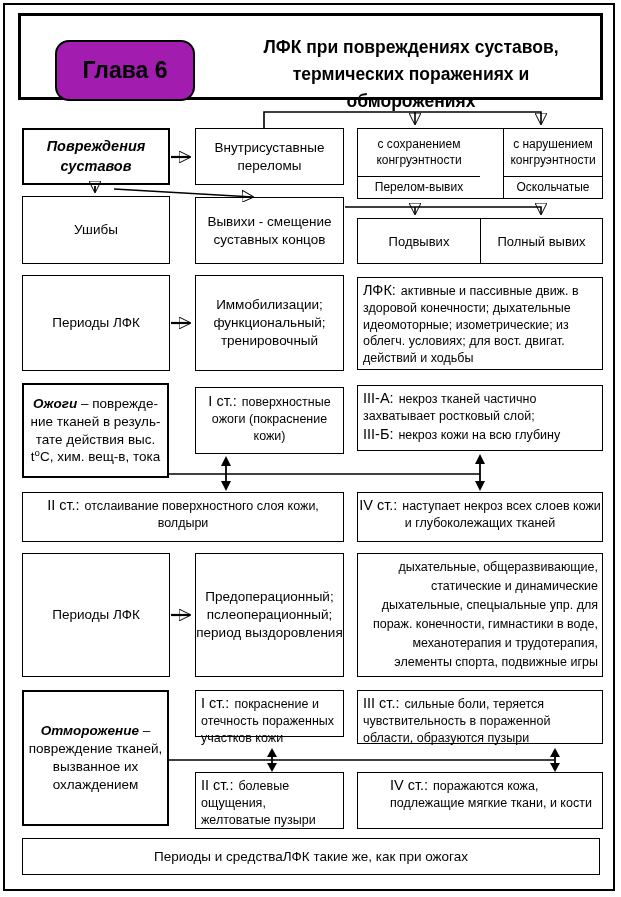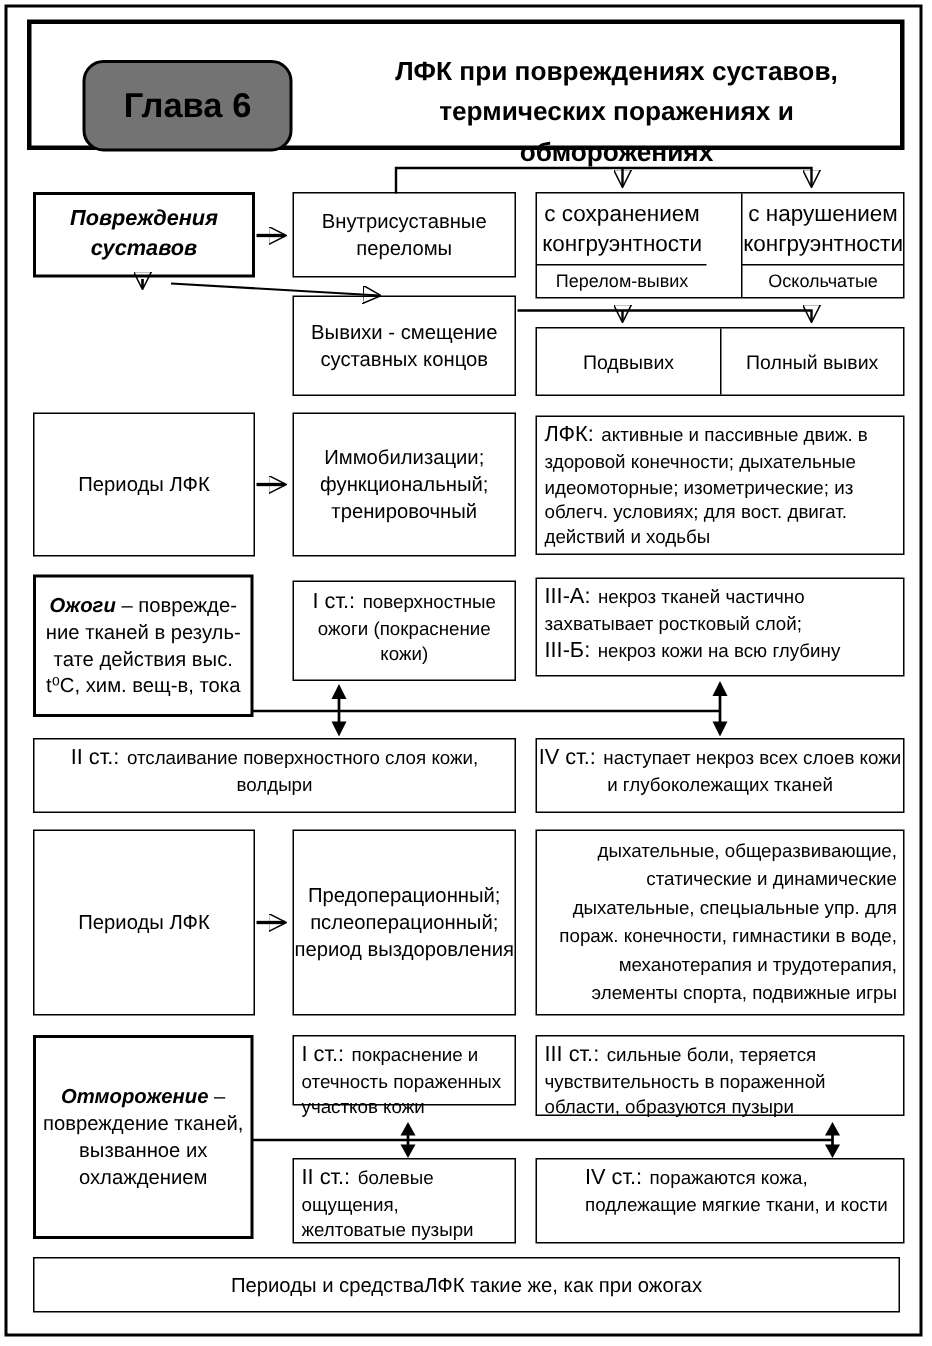--- a/index.html
+++ b/index.html
@@ -8,31 +8,31 @@
   #frame{position:absolute;left:3px;top:3px;width:612px;height:888px;border:2px solid #000;box-sizing:border-box;}
   .box{position:absolute;box-sizing:border-box;border:1.5px solid #000;background:#fff;
        display:flex;flex-direction:column;align-items:center;justify-content:center;
        text-align:center;font-size:13.5px;line-height:1.32;}
   .thick{border-width:2.5px;}
   .leftal{align-items:flex-start;justify-content:flex-start;text-align:left;padding:3px 5px;font-size:12.5px;line-height:1.32;}
   .pfx{font-size:14.5px;margin-right:5px;}
   .term{font-weight:bold;font-style:italic;}
 
   #title-box{left:18px;top:13px;width:585px;height:87px;border:3px solid #000;position:absolute;box-sizing:border-box;background:#fff;}
-  #chapter-badge{position:absolute;left:34px;top:24px;width:140px;height:61px;background:#737373;
+  #chapter-badge{position:absolute;left:34px;top:24px;width:140px;height:61px;background:#a21caf;
        border:2px solid #000;border-radius:14px;box-sizing:border-box;display:flex;align-items:center;justify-content:center;
        font-size:23px;font-weight:bold;}
   #main-title{position:absolute;left:180px;top:18px;width:420px;text-align:center;font-weight:bold;
        font-size:17.5px;line-height:27px;}
 
   #joints-root{left:22px;top:128px;width:148px;height:57px;font-weight:bold;font-style:italic;font-size:14.5px;}
   #intra-box{left:195px;top:128px;width:149px;height:57px;}
   #cong-table{position:absolute;left:357px;top:128px;width:246px;height:71px;border:1.5px solid #000;box-sizing:border-box;background:#fff;
        display:grid;grid-template-columns:1fr 1fr;grid-template-rows:47px 1fr;}
-  #cong-table .cell{display:flex;align-items:center;justify-content:center;text-align:center;font-size:15px;line-height:1.3;}
+  #cong-table .cell{display:flex;align-items:center;justify-content:center;text-align:center;font-size:12px;line-height:1.3;}
   #cong-table .cr{border-left:1.5px solid #000;margin-left:23px;}
   #cong-table .cb{border-top:1.5px solid #000;font-size:12px;}
 
   #bruises-box{left:22px;top:196px;width:148px;height:68px;}
   #disloc-box{left:195px;top:197px;width:149px;height:67px;}
   #disloc-table{position:absolute;left:357px;top:218px;width:246px;height:46px;border:1.5px solid #000;box-sizing:border-box;
        display:grid;grid-template-columns:1fr 1fr;background:#fff;}
   #disloc-table .cell{display:flex;align-items:center;justify-content:center;font-size:13px;}
   #disloc-table .cr{border-left:1.5px solid #000;}
 
@@ -80,20 +80,21 @@
   <div class="box thick" id="joints-root">Повреждения суставов</div>
   <div class="box" id="intra-box">Внутрисуставные переломы</div>
 
   <div id="cong-table">
     <div class="cell">с сохранением конгруэнтности</div>
     <div class="cell cr">с нарушением конгруэнтности</div>
     <div class="cell cb">Перелом-вывих</div>
     <div class="cell cr cb">Оскольчатые</div>
   </div>
 
+  <div class="box" id="bruises-box">Ушибы</div>
   <div class="box" id="disloc-box">Вывихи - смещение суставных концов</div>
 
   <div id="disloc-table">
     <div class="cell">Подвывих</div>
     <div class="cell cr">Полный вывих</div>
   </div>
 
   <div class="box" id="periods1-label">Периоды ЛФК</div>
   <div class="box" id="periods1-val">Иммобилизации; функциональный; тренировочный</div>
   <div class="box leftal" id="lfk-means">

